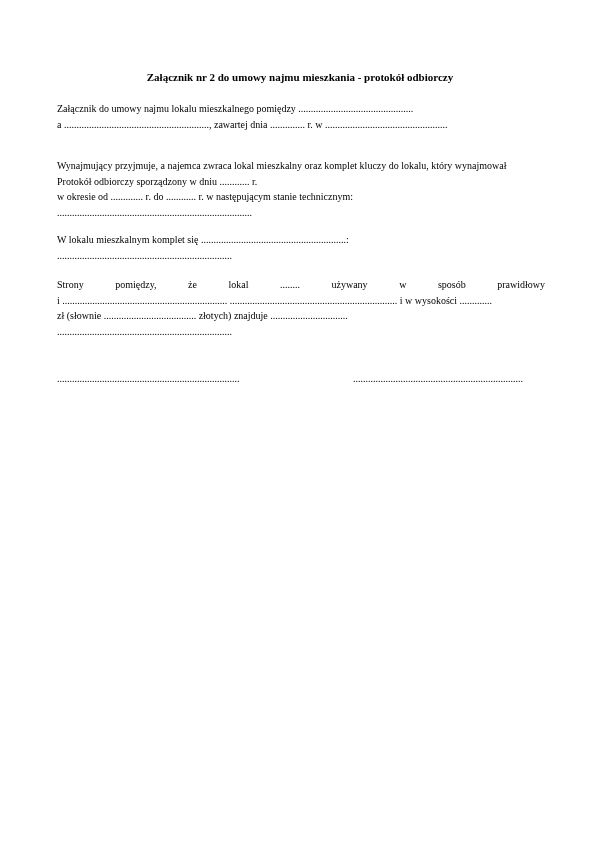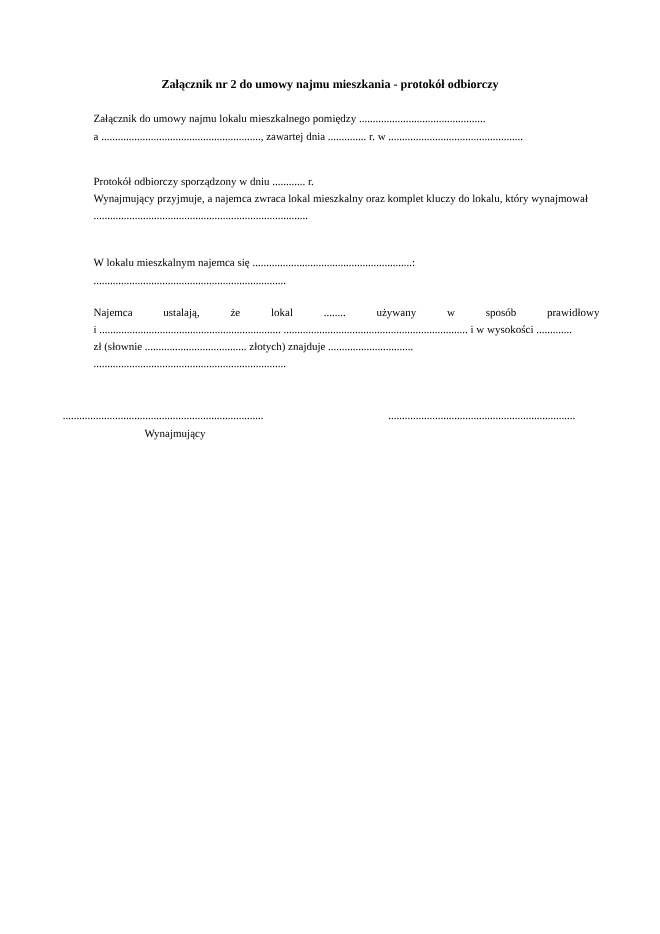--- a/index.html
+++ b/index.html
@@ -22,21 +22,20 @@
     text-align: center;
     font-weight: 700;
     font-size: 11px;
     line-height: 14px;
   }
   .block {
     position: absolute;
     left: 57px;
     right: 55px;
     line-height: 15.5px;
-    margin-left: 28px;
   }
   .line { white-space: nowrap; overflow: hidden; }
   .justified {
     white-space: normal;
     text-align: justify;
     text-align-last: justify;
   }
   #para-intro      { top: 101px; }
   #para-handover   { top: 158px; }
   #para-inventory  { top: 232px; }
@@ -61,40 +60,40 @@
 <div class="page">
 
   <div class="doc-title">Załącznik nr 2 do umowy najmu mieszkania - protokół odbiorczy</div>
 
   <div class="block" id="para-intro">
     <div class="line">Załącznik do umowy najmu lokalu mieszkalnego pomiędzy ..............................................</div>
     <div class="line">a .........................................................., zawartej dnia .............. r. w .................................................</div>
   </div>
 
   <div class="block" id="para-handover">
+    <div class="line">Wynajmujący przyjmuje, a najemca zwraca lokal mieszkalny oraz komplet kluczy do lokalu, który wynajmował</div>
     <div class="line">Protokół odbiorczy sporządzony w dniu ............ r.</div>
-    <div class="line">Wynajmujący przyjmuje, a najemca zwraca lokal mieszkalny oraz komplet kluczy do lokalu, który wynajmował</div>
+    <div class="line">w okresie od ............. r. do ............ r. w następującym stanie technicznym:</div>
     <div class="line">..............................................................................</div>
   </div>
 
   <div class="block" id="para-inventory">
-    <div class="line">W lokalu mieszkalnym najemca się ..........................................................:</div>
+    <div class="line">W lokalu mieszkalnym komplet się ..........................................................:</div>
     <div class="line">......................................................................</div>
   </div>
 
   <div class="block" id="para-settlement">
-    <div class="line justified">Najemca ustalają, że lokal ........ używany w sposób prawidłowy</div>
+    <div class="line justified">Strony pomiędzy, że lokal ........ używany w sposób prawidłowy</div>
     <div class="line">i .................................................................. ................................................................... i w wysokości .............</div>
     <div class="line">zł (słownie ..................................... złotych) znajduje ...............................</div>
     <div class="line">......................................................................</div>
   </div>
 
   <div id="signatures">
     <div class="sig-col sig-col-left">
       <div class="sig-line">.........................................................................</div>
-      <div>Wynajmujący</div>
     </div>
     <div class="sig-col sig-col-right">
       <div class="sig-line">....................................................................</div>
     </div>
   </div>
 
 </div>
 
 </body></html>

